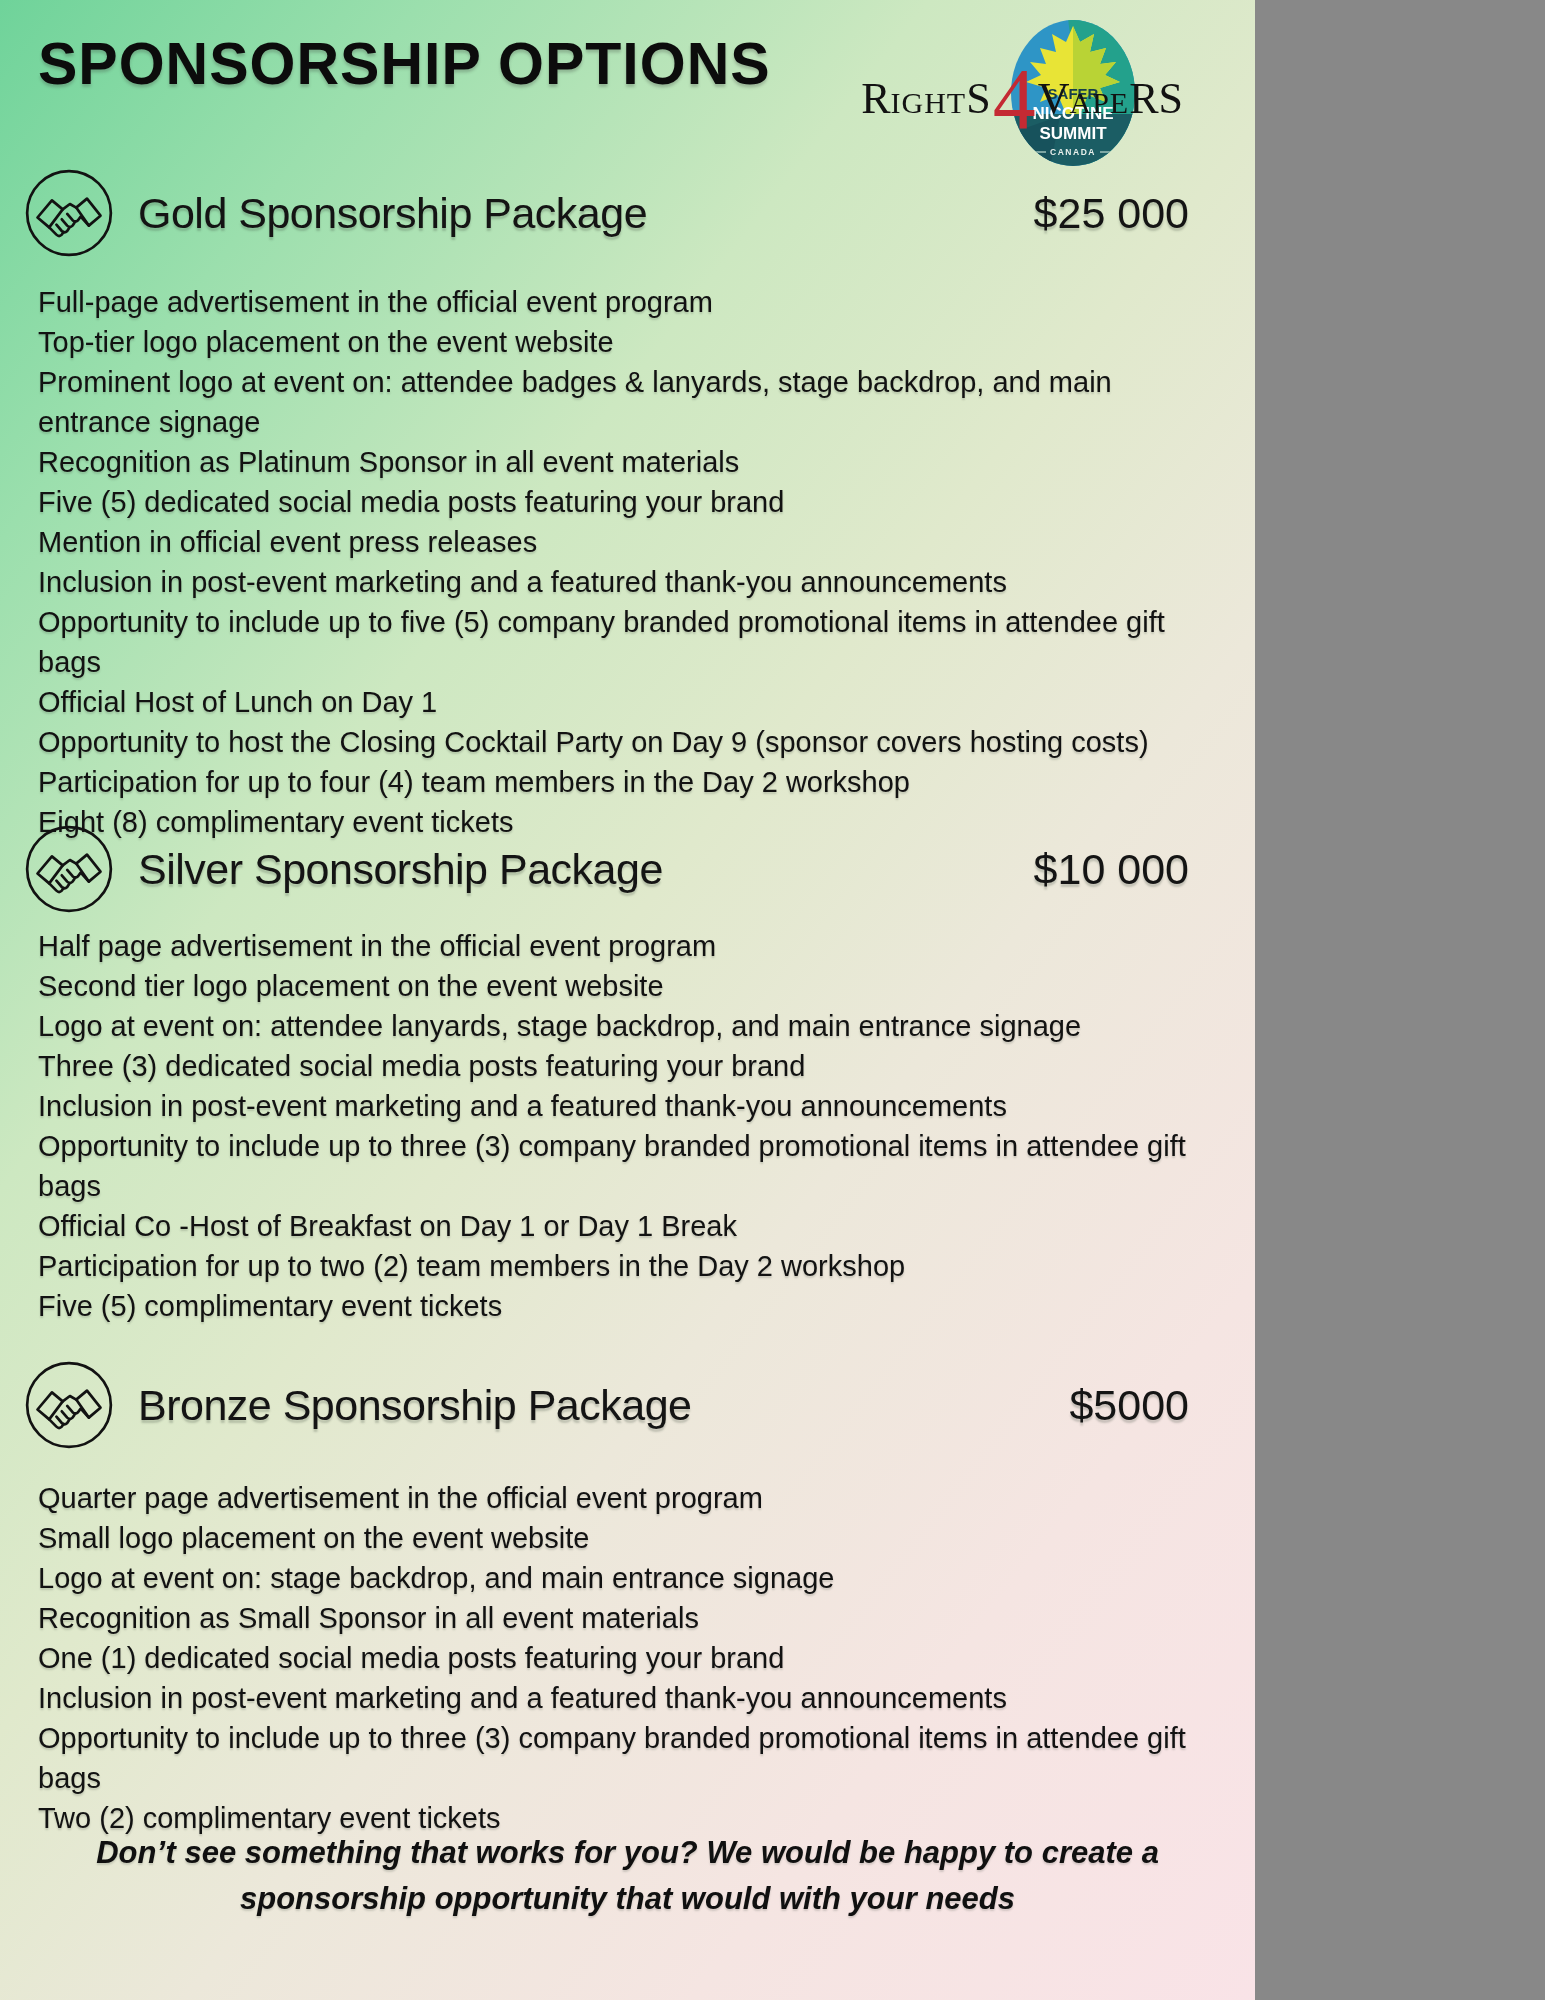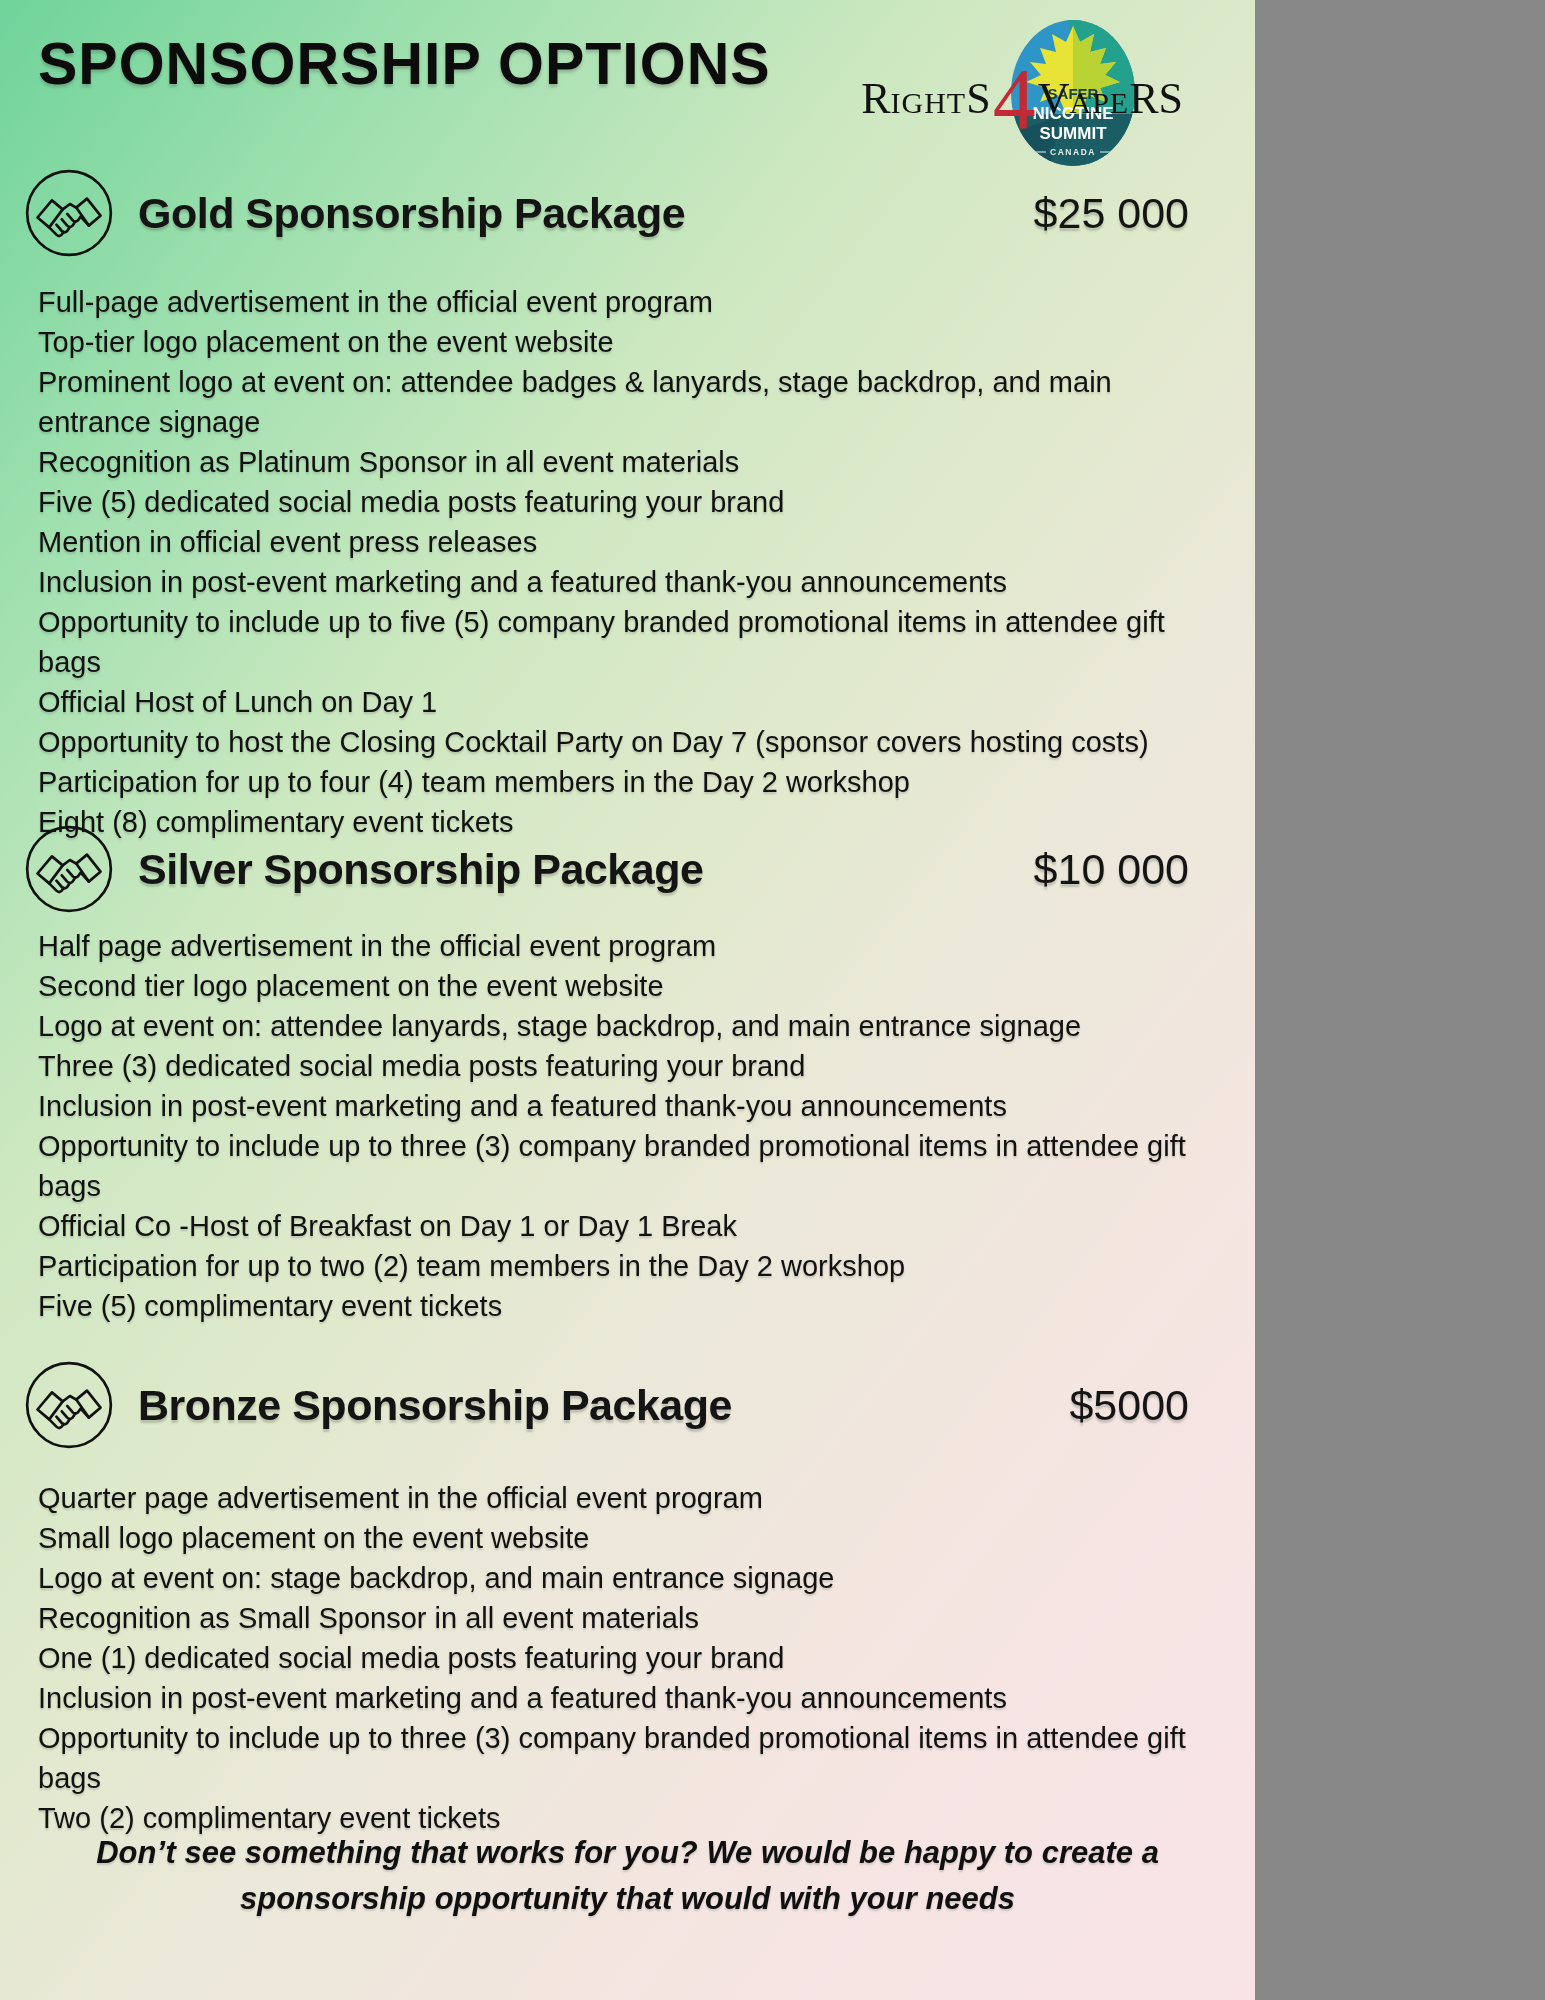--- a/index.html
+++ b/index.html
@@ -17,21 +17,21 @@
   
   .r4v{position:absolute;right:72px;top:52px;display:flex;align-items:baseline;
        font-family:"Liberation Serif",serif;color:#121212;}
   .r4v .big{font-size:44px;}
   .r4v .small{font-size:30px;letter-spacing:1px;}
   .r4v .four{font-size:86px;line-height:.75;color:#c42a33;position:relative;top:15px;margin:0 2px;}
   
   .pkg{position:absolute;left:24px;right:66px;}
   .pkg-head{display:flex;align-items:center;gap:24px;}
   .pkg-icon{width:90px;height:90px;flex:0 0 auto;}
-  .pkg-head h2{font-size:43px;font-weight:700;letter-spacing:-.5px;margin:0;
+  .pkg-head h2{font-size:43px;font-weight:400;letter-spacing:-.5px;margin:0;
                text-shadow:0 3px 2px rgba(60,70,60,.25);}
   .price{margin-left:auto;font-size:43px;font-weight:500;text-shadow:0 3px 2px rgba(60,70,60,.25);text-align:center;}
   .benefits{margin:24px 0 0 14px;font-size:29px;line-height:40px;color:#121212;
             text-shadow:0 2px 2px rgba(60,70,60,.22);}
   .pkg.gold{top:168px;}
   .pkg.silver{top:824px;}
   .pkg.silver .benefits{margin-top:12px;}
   .pkg.bronze{top:1360px;}
   .pkg.bronze .benefits{margin-top:28px;}
   
@@ -105,21 +105,21 @@
     <div class="benefits">
         <div>Full-page advertisement in the official event program</div>
         <div>Top-tier logo placement on the event website</div>
         <div>Prominent logo at event on: attendee badges &amp; lanyards, stage backdrop, and main entrance signage</div>
         <div>Recognition as Platinum Sponsor in all event materials</div>
         <div>Five (5) dedicated social media posts featuring your brand</div>
         <div>Mention in official event press releases</div>
         <div>Inclusion in post-event marketing and a featured thank-you announcements</div>
         <div>Opportunity to include up to five (5) company branded promotional items in attendee gift bags</div>
         <div>Official Host of  Lunch on Day 1</div>
-        <div>Opportunity to host the Closing Cocktail Party on Day 7 (sponsor covers hosting costs)</div>
+        <div>Opportunity to host the Closing Cocktail Party on Day 9 (sponsor covers hosting costs)</div>
         <div>Participation for up to four (4) team members in the Day 2 workshop</div>
         <div>Eight (8) complimentary event tickets</div>
       </div>
   </section>
 
   <section class="pkg silver">
     <div class="pkg-head">
       <span class="pkg-icon">
         <svg viewBox="0 0 100 100" width="90" height="90">
           <circle cx="50" cy="50" r="46.5" fill="none" stroke="#121212" stroke-width="3"></circle>

